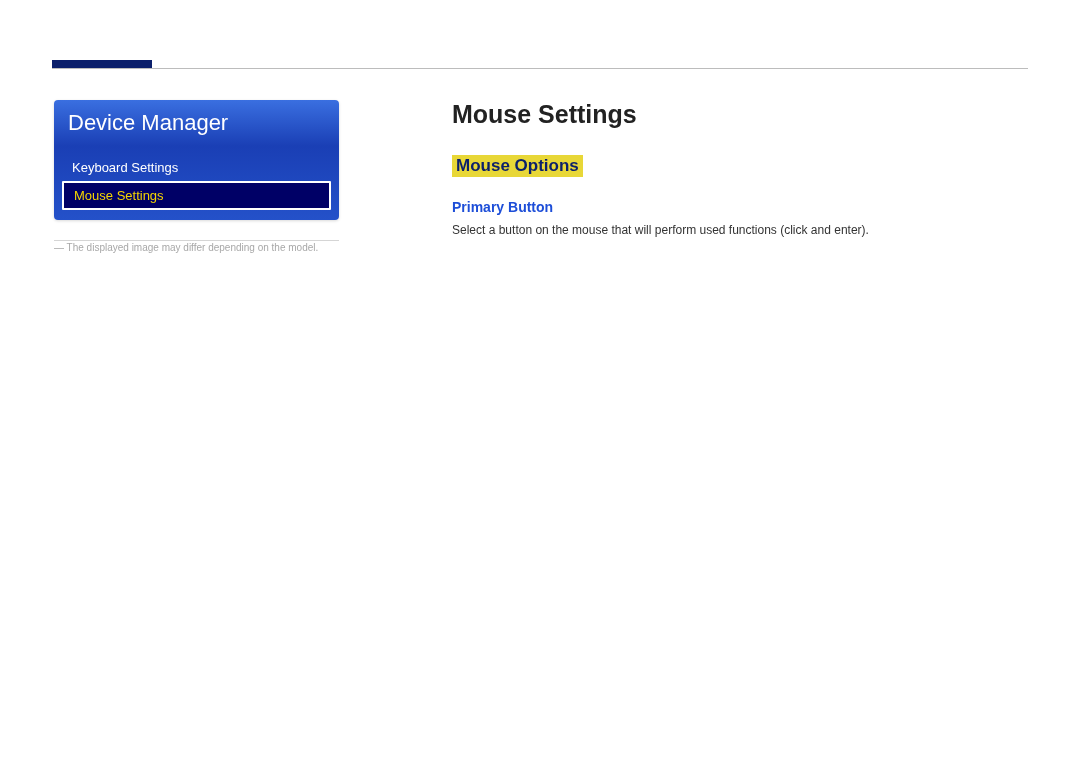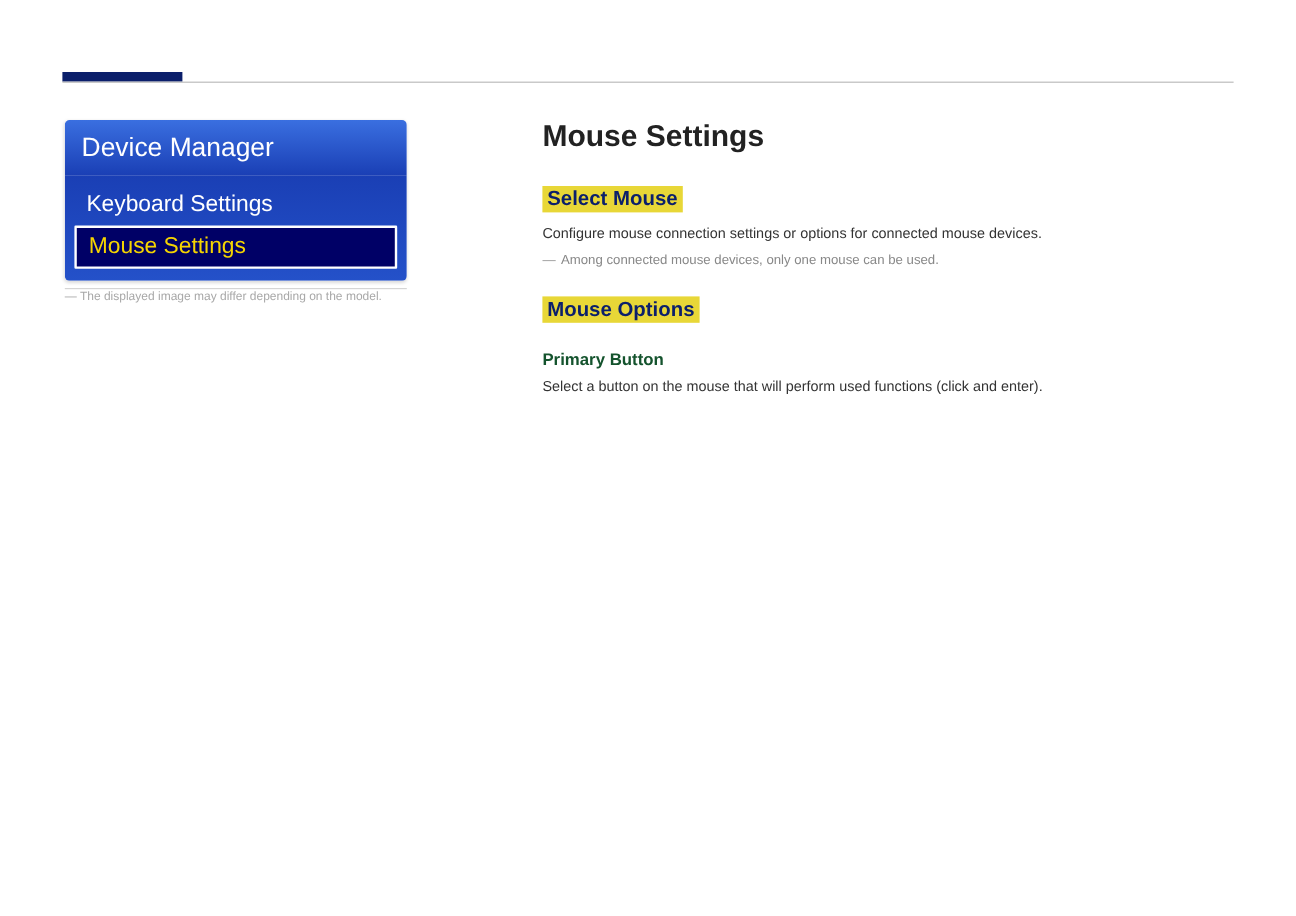--- a/index.html
+++ b/index.html
@@ -46,21 +46,21 @@
       color: #ffffff;
       font-size: 22px;
       font-weight: 400;
     }
     .sidebar-body {
       background: linear-gradient(to bottom, #1a3fb5 0%, #2451c9 100%);
       padding: 8px 4px 10px 4px;
     }
     .sidebar-item {
       padding: 6px 14px;
-      font-size: 19px;
+      font-size: 13px;
       cursor: pointer;
     }
     .sidebar-item-inactive {
       color: #ffffff;
     }
     .sidebar-item-active {
       background: #000066;
       border: 2px solid #ffffff;
       border-radius: 1px;
       color: #f5d400;
@@ -120,21 +120,21 @@
       font-size: 11px;
       color: #999;
       margin-right: 2px;
     }
     .section-block {
       margin-bottom: 20px;
     }
     .sub-heading {
       font-size: 14px;
       font-weight: 700;
-      color: #14532d;
+      color: #1d4ed8;
       margin-top: 14px;
       margin-bottom: 6px;
     }
   </style>
 </head>
 <body>
 
 <div class="top-bar"></div>
 <div class="top-line"></div>
 
@@ -154,28 +154,20 @@
 
 <div class="sidebar-divider"></div>
 <div class="sidebar-note">
   <span class="dash">―</span>
   <span>The displayed image may differ depending on the model.</span>
 </div>
 
 <div class="main-content">
   <h1 class="main-title">Mouse Settings</h1>
 
-  <div class="section-block">
-    <div class="highlight-heading">Select Mouse</div>
-    <div class="body-text">Configure mouse connection settings or options for connected mouse devices.</div>
-    <div class="body-note">
-      <span class="dash">―</span>
-      <span>Among connected mouse devices, only one mouse can be used.</span>
-    </div>
-  </div>
 
   <div class="section-block">
     <div class="highlight-heading">Mouse Options</div>
 
     <div class="sub-heading">Primary Button</div>
     <div class="body-text">Select a button on the mouse that will perform used functions (click and enter).</div>
 
   </div>
 </div>
 

